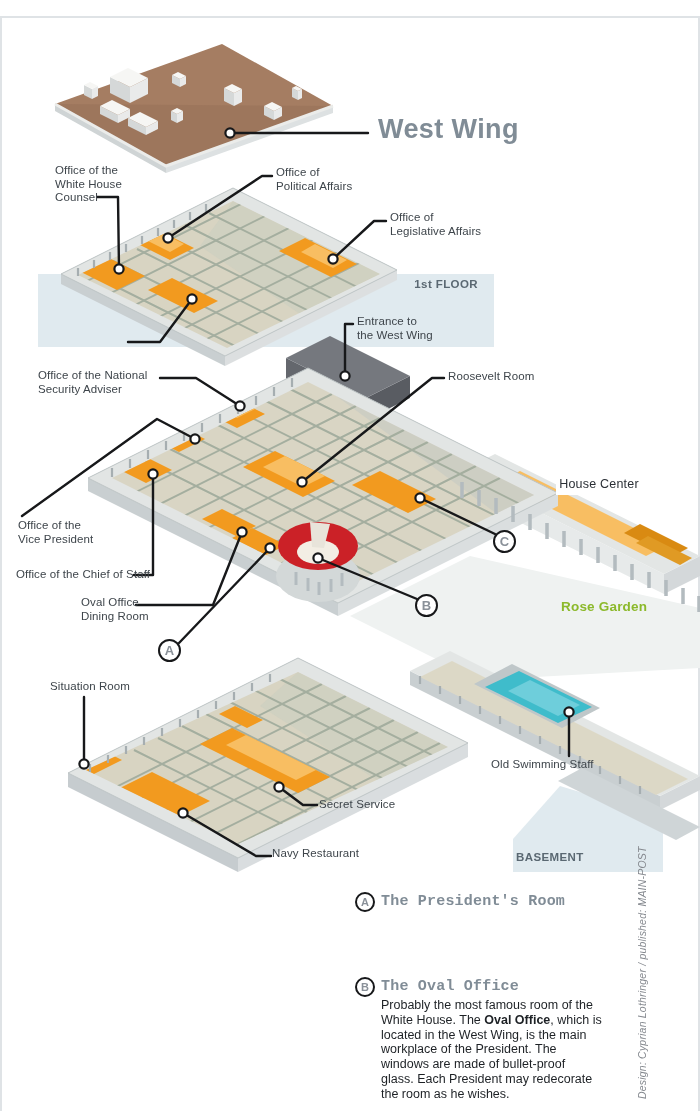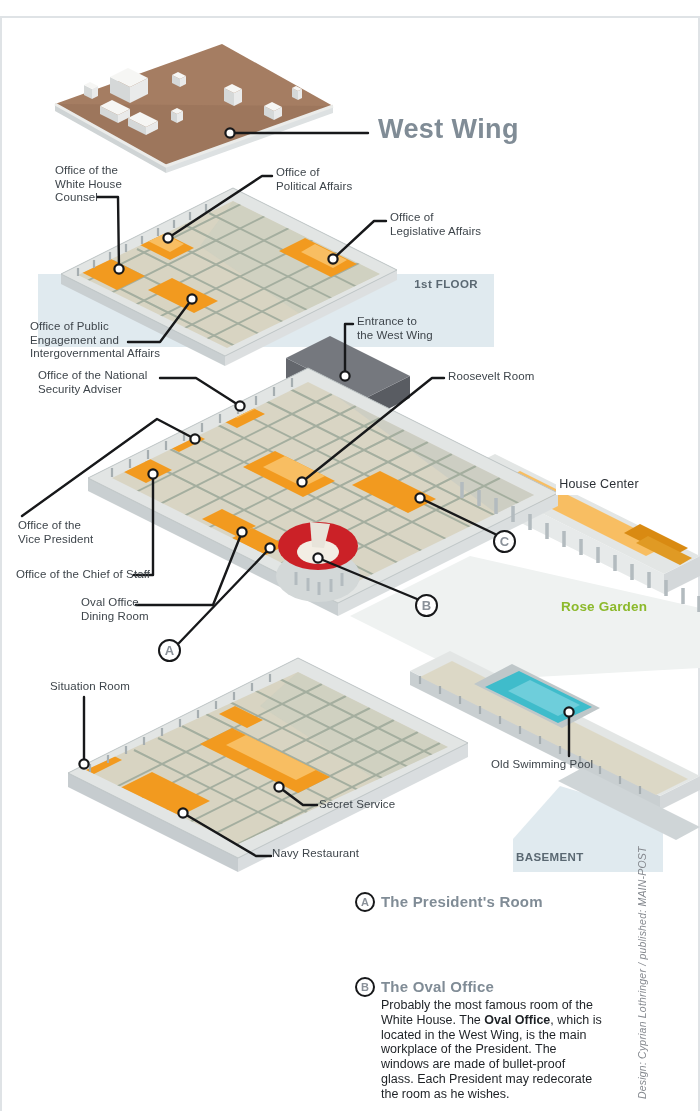--- a/index.html
+++ b/index.html
@@ -44,20 +44,21 @@
   }
   .legend-circle{
     position:absolute;width:20px;height:20px;border-radius:50%;
     border:2px solid #17181a;background:#fff;box-sizing:border-box;
     display:flex;align-items:center;justify-content:center;
     font-size:11px;font-weight:700;color:#8a9199;
   }
   .legend-title{
     position:absolute;font-size:15px;font-weight:700;color:var(--heading,#808c96);
     letter-spacing:.2px;
+    font-family:Liberation Mono, monospace;
   }
   .legend-body{
     position:absolute;font-size:12.5px;line-height:14.8px;color:#1d2125;
     white-space:pre-line;
   }
   .legend-body b{font-weight:700;}
   .credit{
     position:absolute;left:636px;top:1083px;transform:rotate(-90deg);
     transform-origin:0 0;white-space:nowrap;font-size:10.5px;font-style:italic;
     color:var(--credit,#85898f);letter-spacing:.2px;
@@ -260,35 +261,32 @@
 
   <div class="page-title">West Wing</div>
 
   <div class="label" style="left:55px;top:148px">Office of the
 White House
 Counsel</div>
   <div class="label" style="left:276px;top:150px">Office of
 Political Affairs</div>
   <div class="label" style="left:390px;top:195px">Office of
 Legislative Affairs</div>
-  <div class="label" style="left:30px;top:304px">Office of Public
-Engagement and
-Intergovernmental Affairs</div>
   <div class="label" style="left:357px;top:299px">Entrance to
 the West Wing</div>
   <div class="label" style="left:38px;top:353px">Office of the National
 Security Adviser</div>
   <div class="label" style="left:448px;top:354px">Roosevelt Room</div>
   <div class="label" style="left:18px;top:503px">Office of the
 Vice President</div>
   <div class="label" style="left:16px;top:552px">Office of the Chief of Staff</div>
   <div class="label" style="left:81px;top:580px">Oval Office
 Dining Room</div>
   <div class="label" style="left:50px;top:664px">Situation Room</div>
-  <div class="label" style="left:491px;top:742px">Old Swimming Pool</div>
+  <div class="label" style="left:491px;top:742px">Old Swimming Staff</div>
   <div class="label" style="left:319px;top:782px">Secret Service</div>
   <div class="label" style="left:272px;top:831px">Navy Restaurant</div>
 
   <div class="band-text" style="left:380px;top:262px;width:98px;text-align:right">1st FLOOR</div>
   <div class="band-text" style="left:516px;top:835px">BASEMENT</div>
 
   <div class="press-box">House Center</div>
   <div class="rose">Rose Garden</div>
 
   <div class="marker" style="left:158px;top:623px">A</div>

